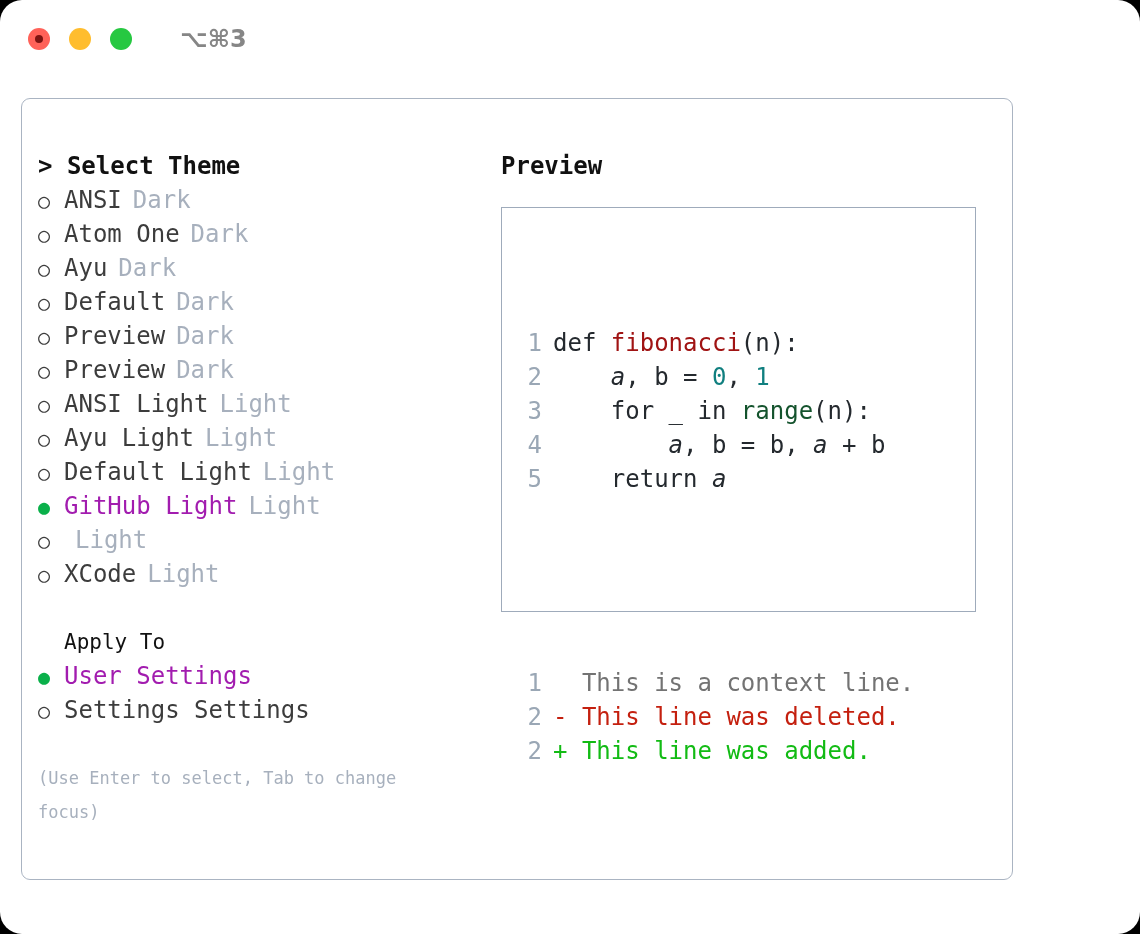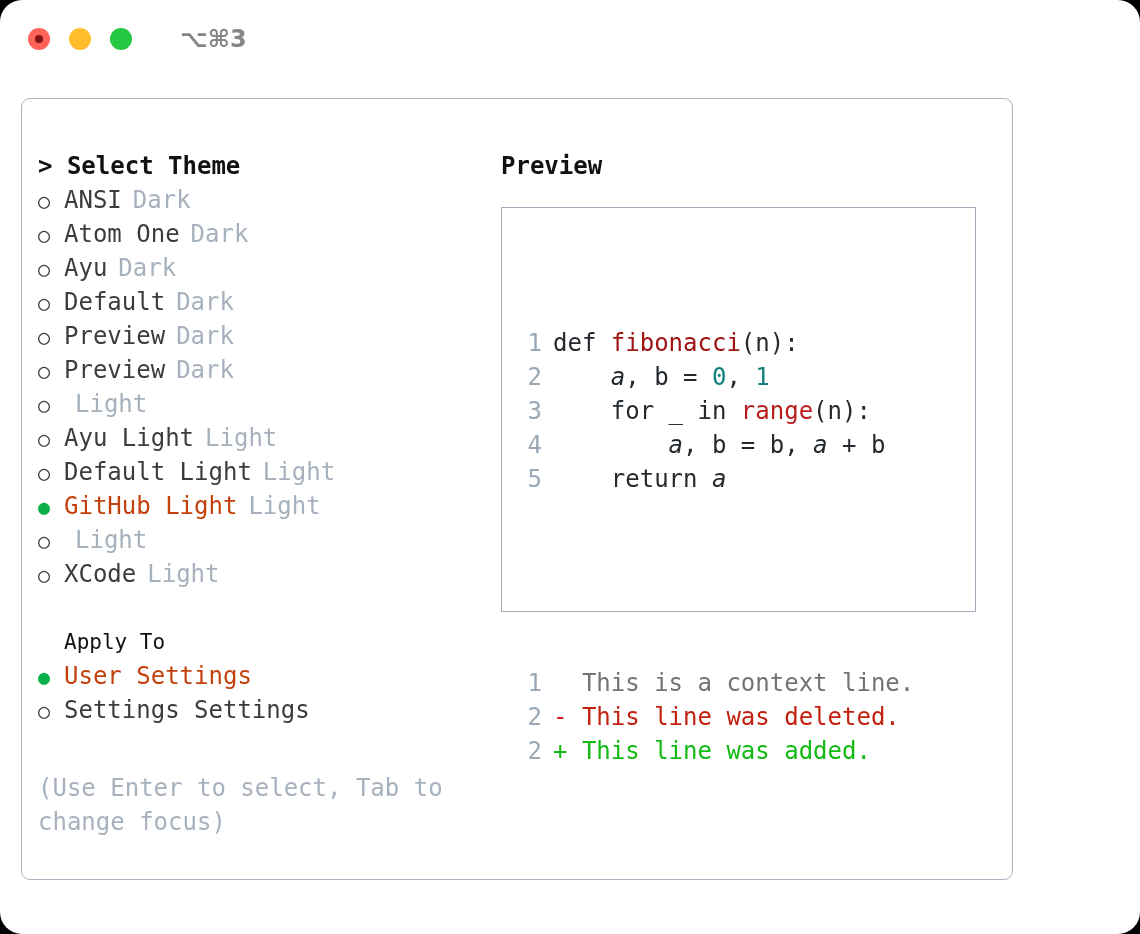--- a/index.html
+++ b/index.html
@@ -117,42 +117,42 @@
     display: inline-block;
     width: 26px;
     flex: 0 0 26px;
     font-size: 20px;
     color: #3c3c3c;
   }
   .marker.sel {
     color: #0ab04a;
   }
   .opt-label { color: #3c3c3c; }
-  .opt-row.selected .opt-label { color: #c2410c; }
+  .opt-row.selected .opt-label { color: #a21caf; }
   .opt-tag {
     color: #a7b0bd;
     padding-left: 11px;
   }
 
   .spacer-row { height: 34px; }
 
   .subheading {
     font-size: 21px;
     line-height: 34px;
     color: #111111;
     padding-left: 26px;
     white-space: pre;
   }
 
   .hint {
-    font-size: 24px;
+    font-size: 17px;
     line-height: 34px;
     color: #a7b0bd;
     width: 420px;
-    margin-top: 44px;
+    margin-top: 34px;
     white-space: normal;
   }
 
   
   .right-col {
     position: absolute;
     left: 479px;
     top: 50px;
     width: 500px;
   }
@@ -177,21 +177,21 @@
   .ln {
     color: #9aa7b5;
     display: inline-block;
     width: 24px;
     text-align: right;
     margin-right: 11px;
   }
   .tok-plain { color: #24292e; }
   .tok-fn { color: #a01313; }
   .tok-num { color: #107f7f; }
-  .tok-builtin { color: #b91c1c; }
+  .tok-builtin { color: #14532d; }
   .tok-var { color: #24292e; font-style: italic; }
   .diff-context { color: #737373; }
   .diff-del { color: #c4200f; }
   .diff-add { color: #12bb14; }
   .gap-line { height: 34px; }
 </style>
 </head>
 <body>
 
 <div class="window">
@@ -212,21 +212,21 @@
 
       <div class="left-col">
         <div class="heading">&gt; Select Theme</div>
         <div id="theme-list">
             <div class="opt-row"><span class="marker">○</span><span class="opt-label">ANSI</span><span class="opt-tag">Dark</span></div>
             <div class="opt-row"><span class="marker">○</span><span class="opt-label">Atom One</span><span class="opt-tag">Dark</span></div>
             <div class="opt-row"><span class="marker">○</span><span class="opt-label">Ayu</span><span class="opt-tag">Dark</span></div>
             <div class="opt-row"><span class="marker">○</span><span class="opt-label">Default</span><span class="opt-tag">Dark</span></div>
             <div class="opt-row"><span class="marker">○</span><span class="opt-label">Preview</span><span class="opt-tag">Dark</span></div>
             <div class="opt-row"><span class="marker">○</span><span class="opt-label">Preview</span><span class="opt-tag">Dark</span></div>
-            <div class="opt-row"><span class="marker">○</span><span class="opt-tag">Light</span></div>
+            <div class="opt-row"><span class="marker">○</span><span class="opt-label">ANSI Light</span><span class="opt-tag">Light</span></div>
             <div class="opt-row"><span class="marker">○</span><span class="opt-label">Ayu Light</span><span class="opt-tag">Light</span></div>
             <div class="opt-row"><span class="marker">○</span><span class="opt-label">Default Light</span><span class="opt-tag">Light</span></div>
             <div class="opt-row selected"><span class="marker sel">●</span><span class="opt-label">GitHub Light</span><span class="opt-tag">Light</span></div>
             <div class="opt-row"><span class="marker">○</span><span class="opt-tag">Light</span></div>
             <div class="opt-row"><span class="marker">○</span><span class="opt-label">XCode</span><span class="opt-tag">Light</span></div>
           </div>
 
         <div class="spacer-row"></div>
 
         <div class="subheading">Apply To</div>

